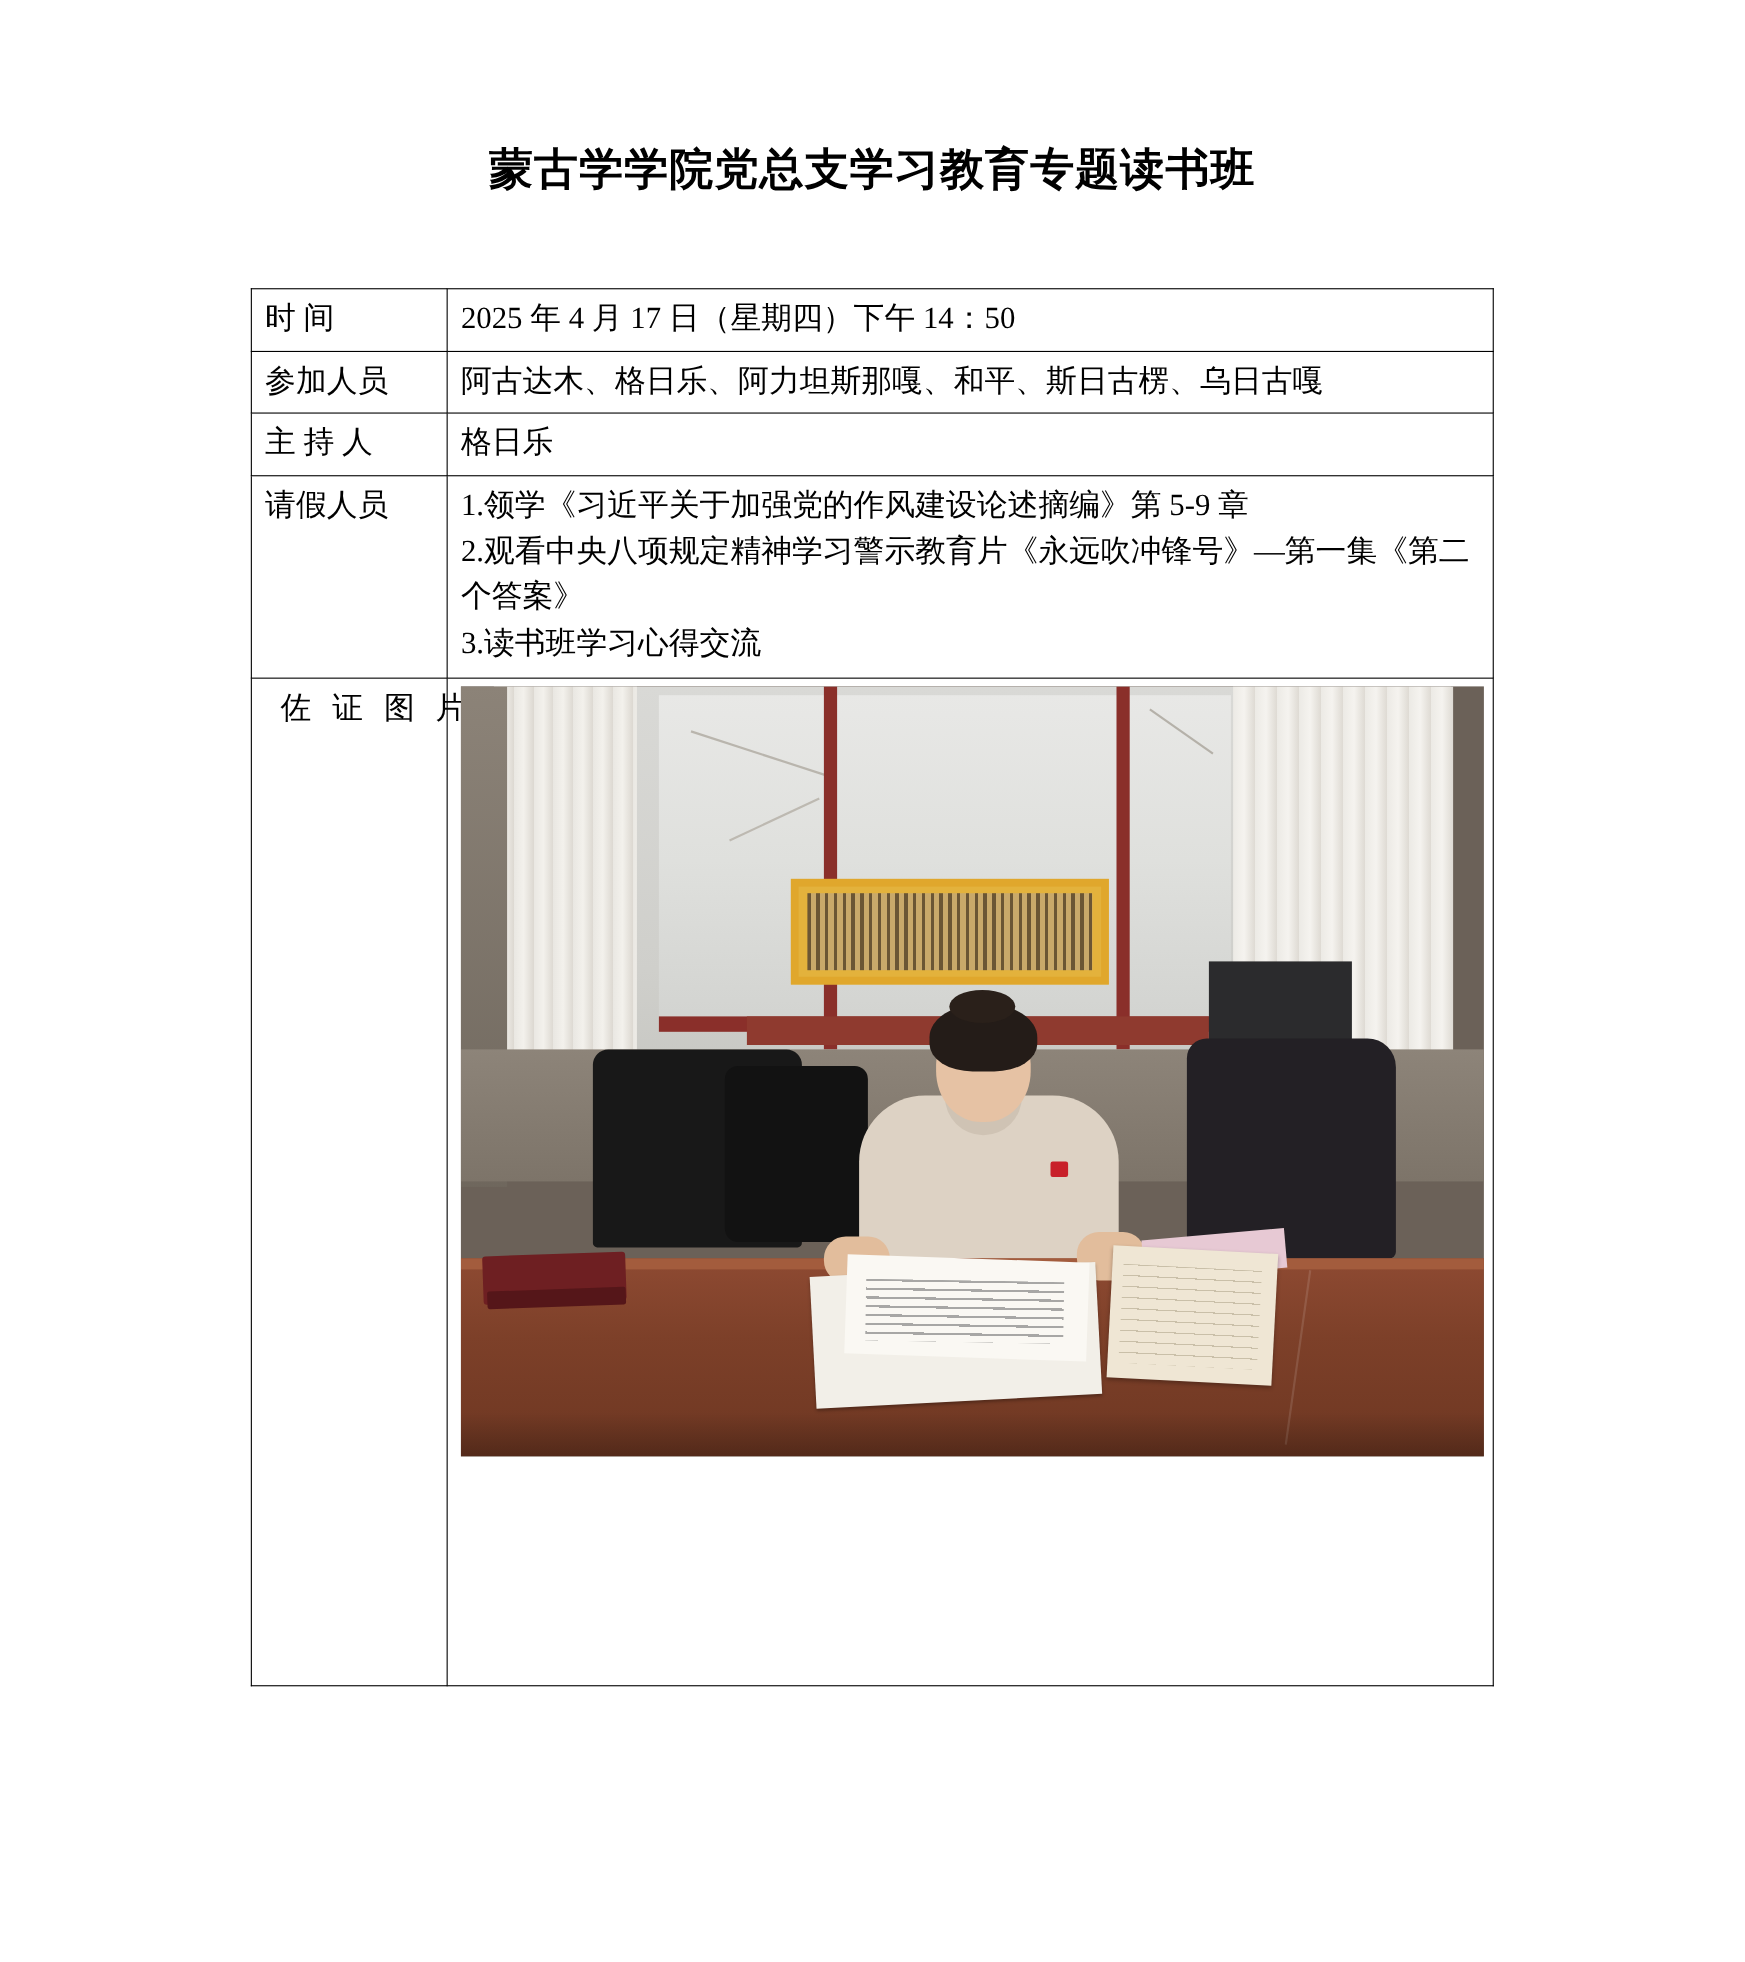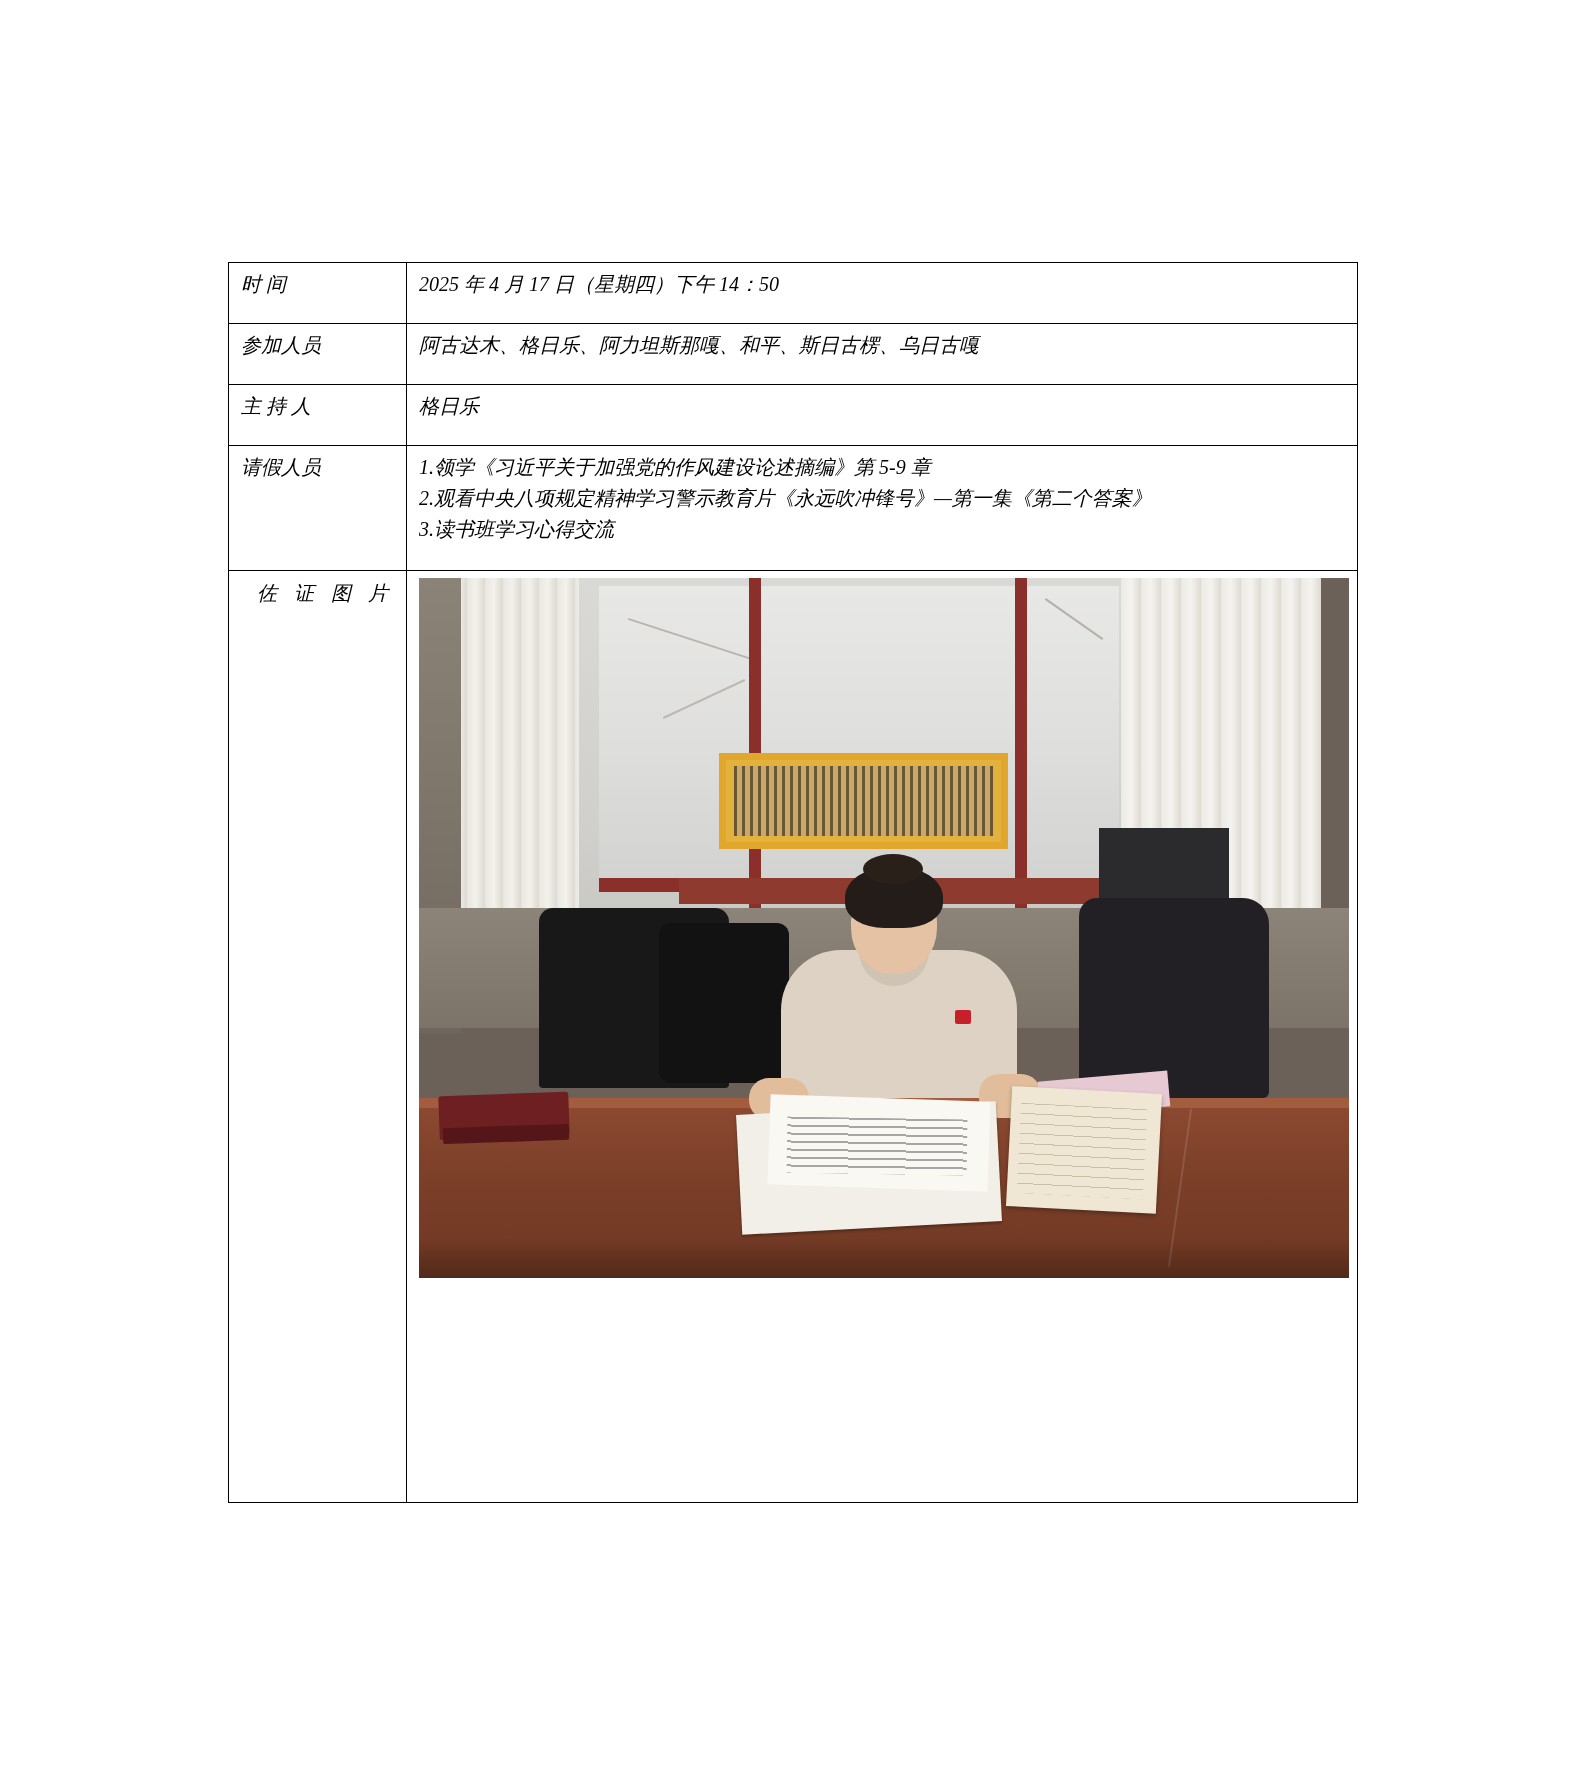--- a/index.html
+++ b/index.html
@@ -38,24 +38,23 @@
     width: 1130px;
   }
   table.main {
     border-collapse: collapse;
     width: 1130px;
     table-layout: fixed;
   }
   table.main td {
     border: 1.6px solid #000000;
     vertical-align: top;
-    font-size: 20px;
+    font-size: 28px;
     line-height: 1.45;
-    padding: 7px 10px 24px 12px;
-    font-style: italic;
+    padding: 7px 10px 8px 12px;
   }
   td.label {
     width: 155px;
     white-space: nowrap;
   }
   td.value {
     width: auto;
   }
   td.photo-label {
     height: 900px;
@@ -224,20 +223,21 @@
   .ph-vline {
     position:absolute; left:760px; top:530px; width:2px; height:160px;
     background: rgba(255,255,255,.12); transform:rotate(8deg);
   }
 </style>
 </head>
 <body>
 
 <div class="page">
 
+  <h1 class="doc-title">蒙古学学院党总支学习教育专题读书班</h1>
 
   <div class="table-wrap">
     <table class="main">
       <tbody>
         <tr>
           <td class="label">时 间</td>
           <td class="value">2025 年 4 月 17 日（星期四）下午 14：50</td>
         </tr>
         <tr>
           <td class="label">参加人员</td>

